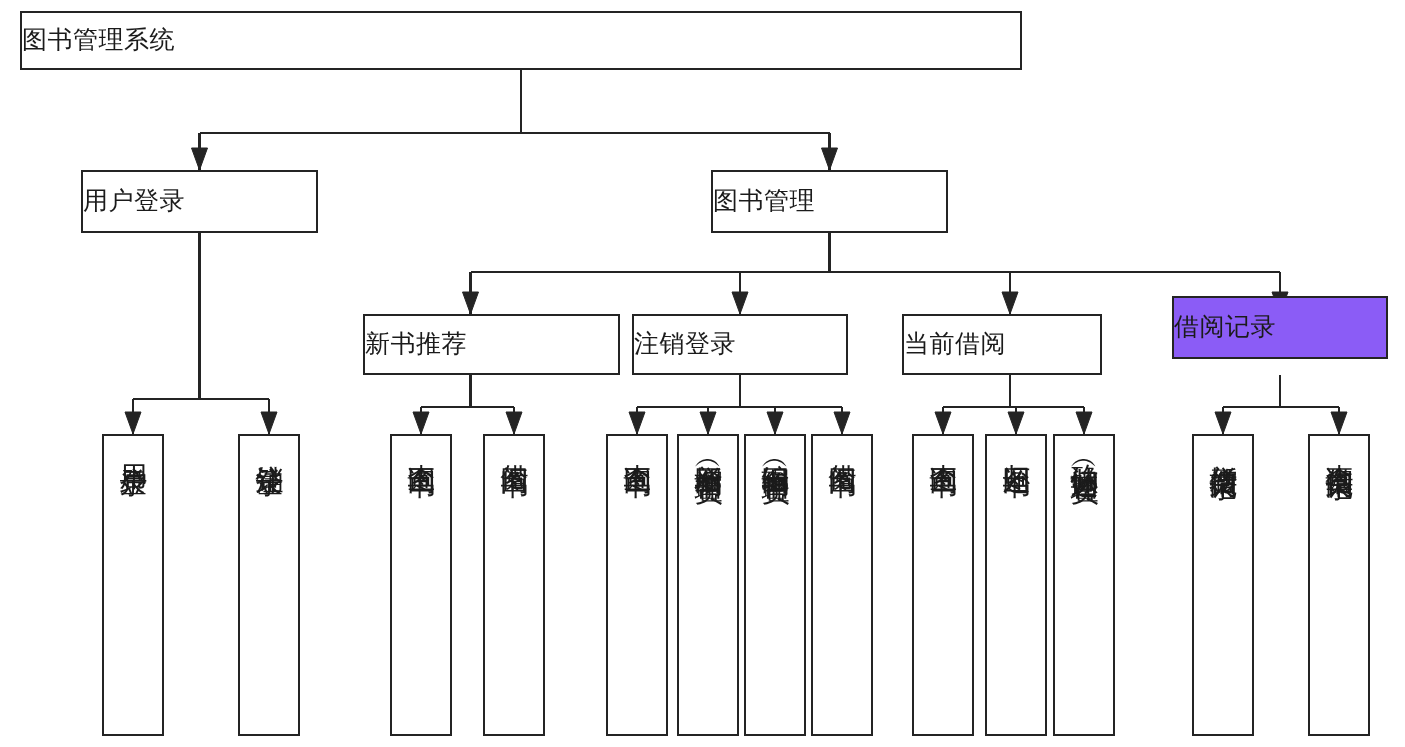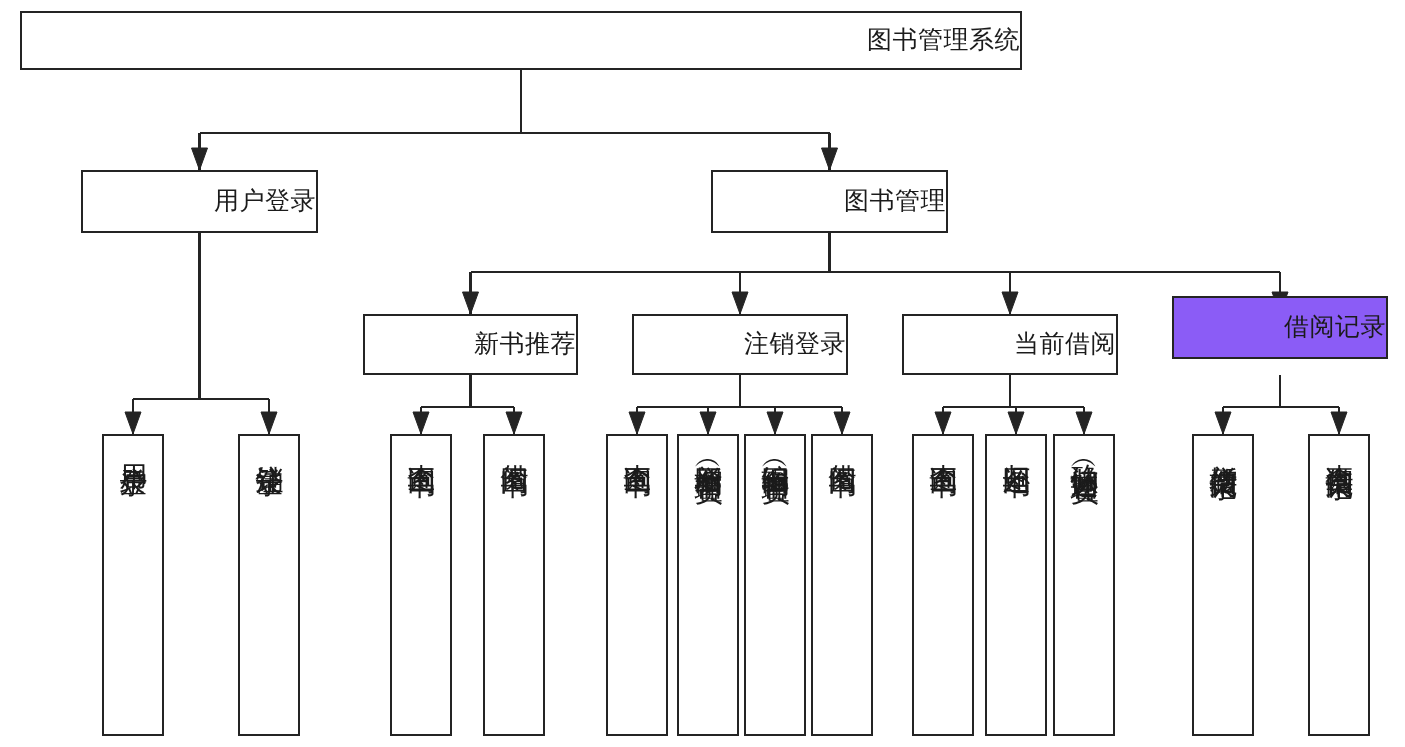--- a/index.html
+++ b/index.html
@@ -25,21 +25,21 @@
     height: 747px;
     pointer-events: none;
   }
   .node {
     position: absolute;
     box-sizing: border-box;
     border: 2px solid #242424;
     background: #ffffff;
     display: flex;
     align-items: center;
-    justify-content: flex-end;
+    justify-content: flex-start;
     overflow: hidden;
   }
   .node-label {
     color: #1b1b1b;
     line-height: 1.14;
     text-align: center;
     white-space: pre;
   }
   .node.horiz .node-label {
     font-size: 25px;
@@ -127,27 +127,27 @@
   <div id="nodes">
       <div class="node horiz" style="left: 20px; top: 11px; width: 1002px; height: 59px; border-color: rgb(36, 36, 36); background: rgb(255, 255, 255);">
         <span class="node-label" style="color: rgb(27, 27, 27);">图书管理系统</span>
       </div>
       <div class="node horiz" style="left: 81px; top: 170px; width: 237px; height: 63px; border-color: rgb(36, 36, 36); background: rgb(255, 255, 255);">
         <span class="node-label" style="color: rgb(27, 27, 27);">用户登录</span>
       </div>
       <div class="node horiz" style="left: 711px; top: 170px; width: 237px; height: 63px; border-color: rgb(36, 36, 36); background: rgb(255, 255, 255);">
         <span class="node-label" style="color: rgb(27, 27, 27);">图书管理</span>
       </div>
-      <div class="node horiz" style="left: 363px; top: 314px; width: 215px; height: 61px; border-color: rgb(36, 36, 36); background: rgb(255, 255, 255);">
+      <div class="node horiz" style="left: 363px; top: 314px; width: 257px; height: 61px; border-color: rgb(36, 36, 36); background: rgb(255, 255, 255);">
         <span class="node-label" style="color: rgb(27, 27, 27);">新书推荐</span>
       </div>
       <div class="node horiz" style="left: 632px; top: 314px; width: 216px; height: 61px; border-color: rgb(36, 36, 36); background: rgb(255, 255, 255);">
         <span class="node-label" style="color: rgb(27, 27, 27);">注销登录</span>
       </div>
-      <div class="node horiz" style="left: 902px; top: 314px; width: 216px; height: 61px; border-color: rgb(36, 36, 36); background: rgb(255, 255, 255);">
+      <div class="node horiz" style="left: 902px; top: 314px; width: 200px; height: 61px; border-color: rgb(36, 36, 36); background: rgb(255, 255, 255);">
         <span class="node-label" style="color: rgb(27, 27, 27);">当前借阅</span>
       </div>
       <div class="node horiz" style="left: 1172px; top: 296px; width: 216px; height: 63px; border-color: rgb(36, 36, 36); background: #8b5cf6;">
         <span class="node-label" style="color: rgb(27, 27, 27);">借阅记录</span>
       </div>
       <div class="node vert" style="left: 102px; top: 434px; width: 62px; height: 302px; border-color: rgb(36, 36, 36); background: rgb(255, 255, 255);">
         <span class="node-label" style="color: rgb(27, 27, 27);">用户登录</span>
       </div>
       <div class="node vert" style="left: 238px; top: 434px; width: 62px; height: 302px; border-color: rgb(36, 36, 36); background: rgb(255, 255, 255);">
         <span class="node-label" style="color: rgb(27, 27, 27);">注销登录</span>

